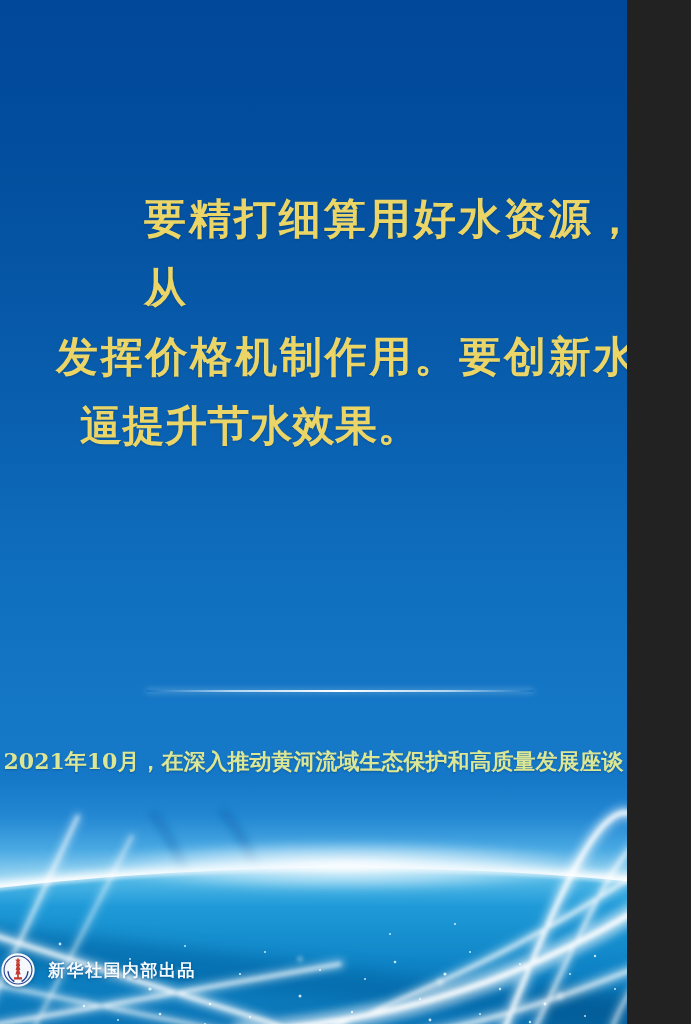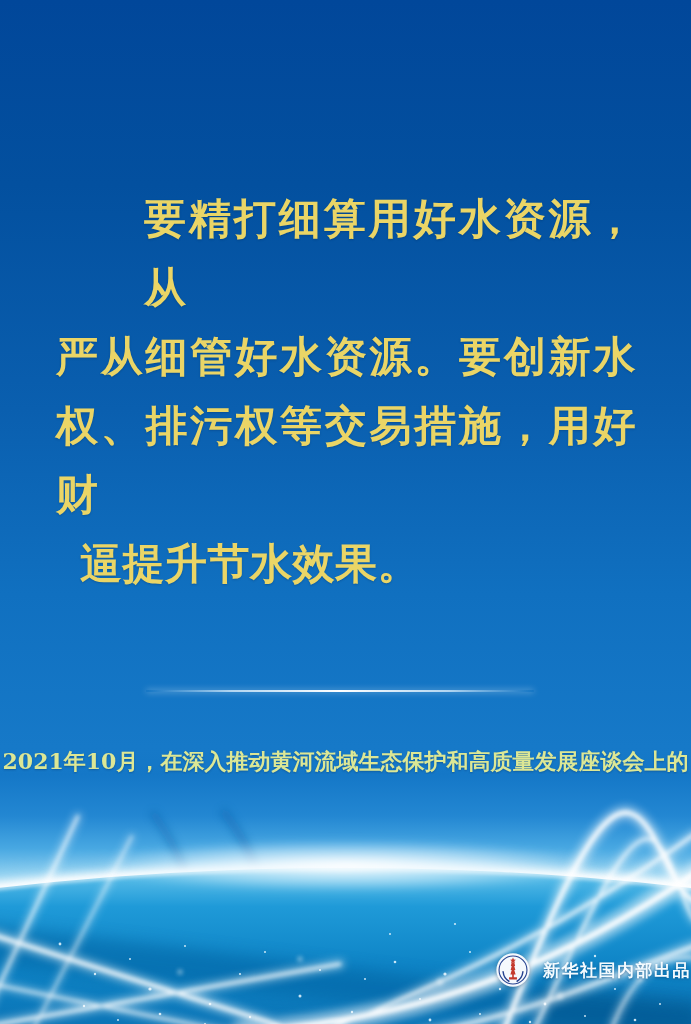--- a/index.html
+++ b/index.html
@@ -1,17 +1,17 @@
 <!DOCTYPE html>
 <html><head>
 <meta charset="utf-8">
 <style>
   html,body{margin:0;padding:0;background:#222;}
   .poster{
-    position:relative;width:691px;height:1024px;overflow:hidden;
+    position:relative;width:627px;height:1024px;overflow:hidden;
     font-family:"DejaVu Serif","Liberation Serif",serif;
     background:linear-gradient(180deg,#01479A 0%,#03509F 18%,#0A5FAF 40%,#1070C0 58%,#1679C8 73%,#1477C7 76%);
   }
   .quote{
     position:absolute;left:56px;top:184px;width:580px;
     color:#EAD566;font-weight:bold;font-size:42px;line-height:69px;
     letter-spacing:.5px;text-shadow:0 1px 2px rgba(0,30,70,.25);
   }
   .quote .qline{text-align:justify;text-align-last:justify;}
   .quote .qline.first{padding-left:88px;}
@@ -22,38 +22,37 @@
     box-shadow:0 0 6px rgba(255,255,255,.55);
   }
   .caption{
     position:absolute;top:747px;left:0;width:100%;text-align:center;
     color:#DCE795;font-weight:bold;font-size:22px;letter-spacing:0;
     text-shadow:0 1px 2px rgba(0,30,70,.3);
   }
   .horizon{position:absolute;left:0;bottom:0;width:691px;height:250px;}
   .footer{
     position:absolute;left:0;top:948px;width:100%;height:44px;
-    display:flex;align-items:center;justify-content:flex-end;gap:12px;
+    display:flex;align-items:center;justify-content:flex-start;gap:12px;
   }
   .emblem{width:36px;height:36px;flex:0 0 auto;filter:drop-shadow(0 1px 2px rgba(0,40,80,.4));}
   .publisher{
     color:#f4fbff;font-size:17px;font-weight:bold;letter-spacing:1.5px;
     font-family:"DejaVu Sans","Liberation Sans",sans-serif;
     text-shadow:0 1px 3px rgba(0,50,100,.5);
   }
 </style>
 </head>
 <body>
 
 <div class="poster">
 
   <div class="quote">
     <div class="qline first">要精打细算用好水资源，从</div>
-    <div class="qline">严从细管好水资源。要创新水</div>
-    <div class="qline">权、排污权等交易措施，用好财</div>
+    <div class="qline">发挥价格机制作用。要创新水</div>
     <div class="qline last">逼提升节水效果。</div>
   </div>
 
   <div class="divider"></div>
 
   <div class="caption">2021年10月，在深入推动黄河流域生态保护和高质量发展座谈会上的讲话</div>
 
   <svg class="horizon" viewBox="0 0 691 250" aria-hidden="true">
     <defs>
       <linearGradient id="skyGrad" x1="0" y1="0" x2="0" y2="1">

